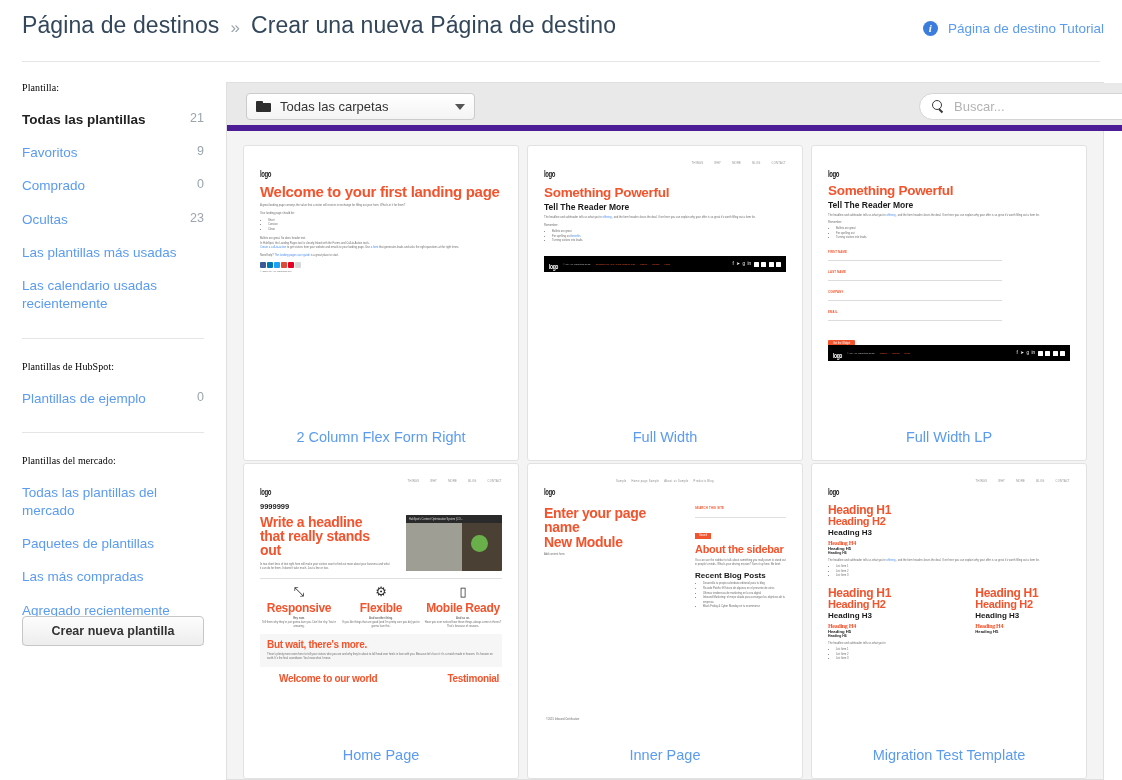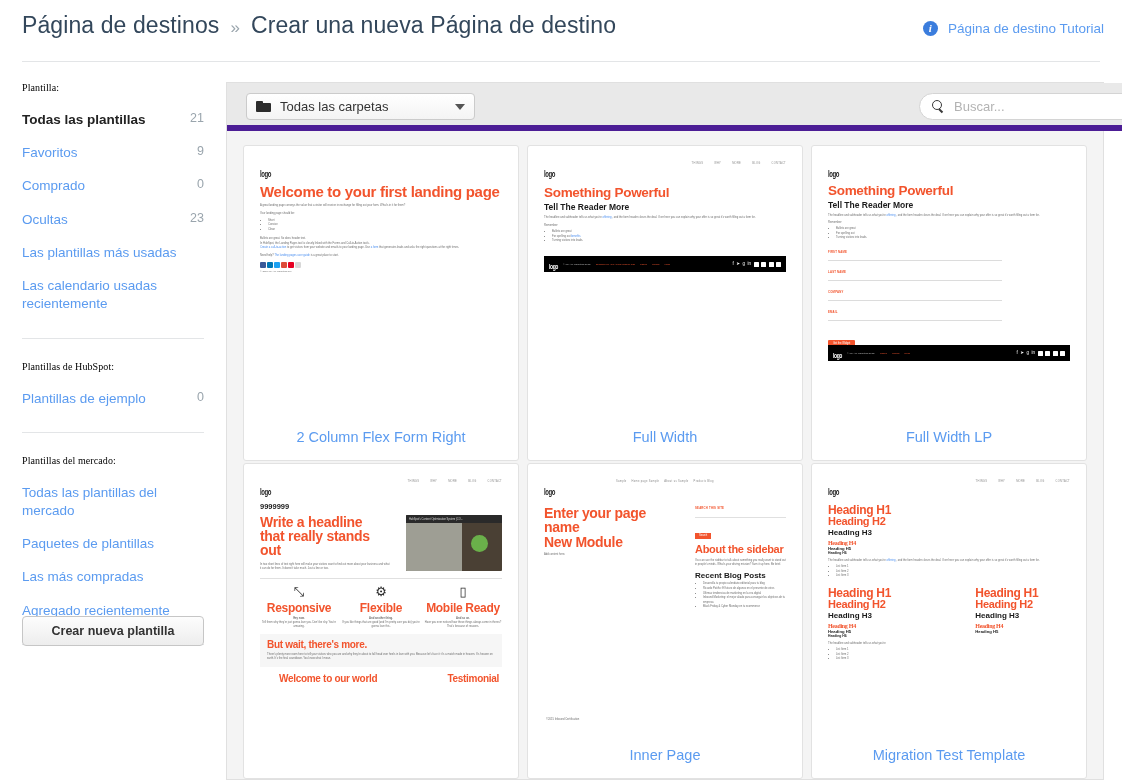--- a/index.html
+++ b/index.html
@@ -489,20 +489,21 @@
         </div>
         <div class="grey-panel">
           <div class="h-orange" style="font-size:10px;">But wait, there's more.</div>
           <div class="tiny" style="margin-top:3px;">There's plenty more room here to tell your visitors who you are and why they're about to fall head over heels in love with you. Because let's face it: it's a match made in heaven. It's heaven on earth. It's the final countdown. You know what I mean.</div>
         </div>
         <div style="display:flex;justify-content:space-between;margin-top:7px;padding:0 3px;margin-left:16px;">
           <span class="h-orange" style="font-size:10px;">Welcome to our world</span>
           <span class="h-orange" style="font-size:10px;">Testimonial</span>
         </div>
       </div>
+      <div class="card-title">Home Page</div>
     </div>
 
     <div class="card">
       <div class="thumb mini">
         <div class="logo">logo</div>
         <div class="mini-nav" style="right:auto;left:80px;gap:5px;">
           <span>Sample</span>
           <span>Home page Sample</span>
           <span>About us Sample</span>
           <span>Products Blog</span>

